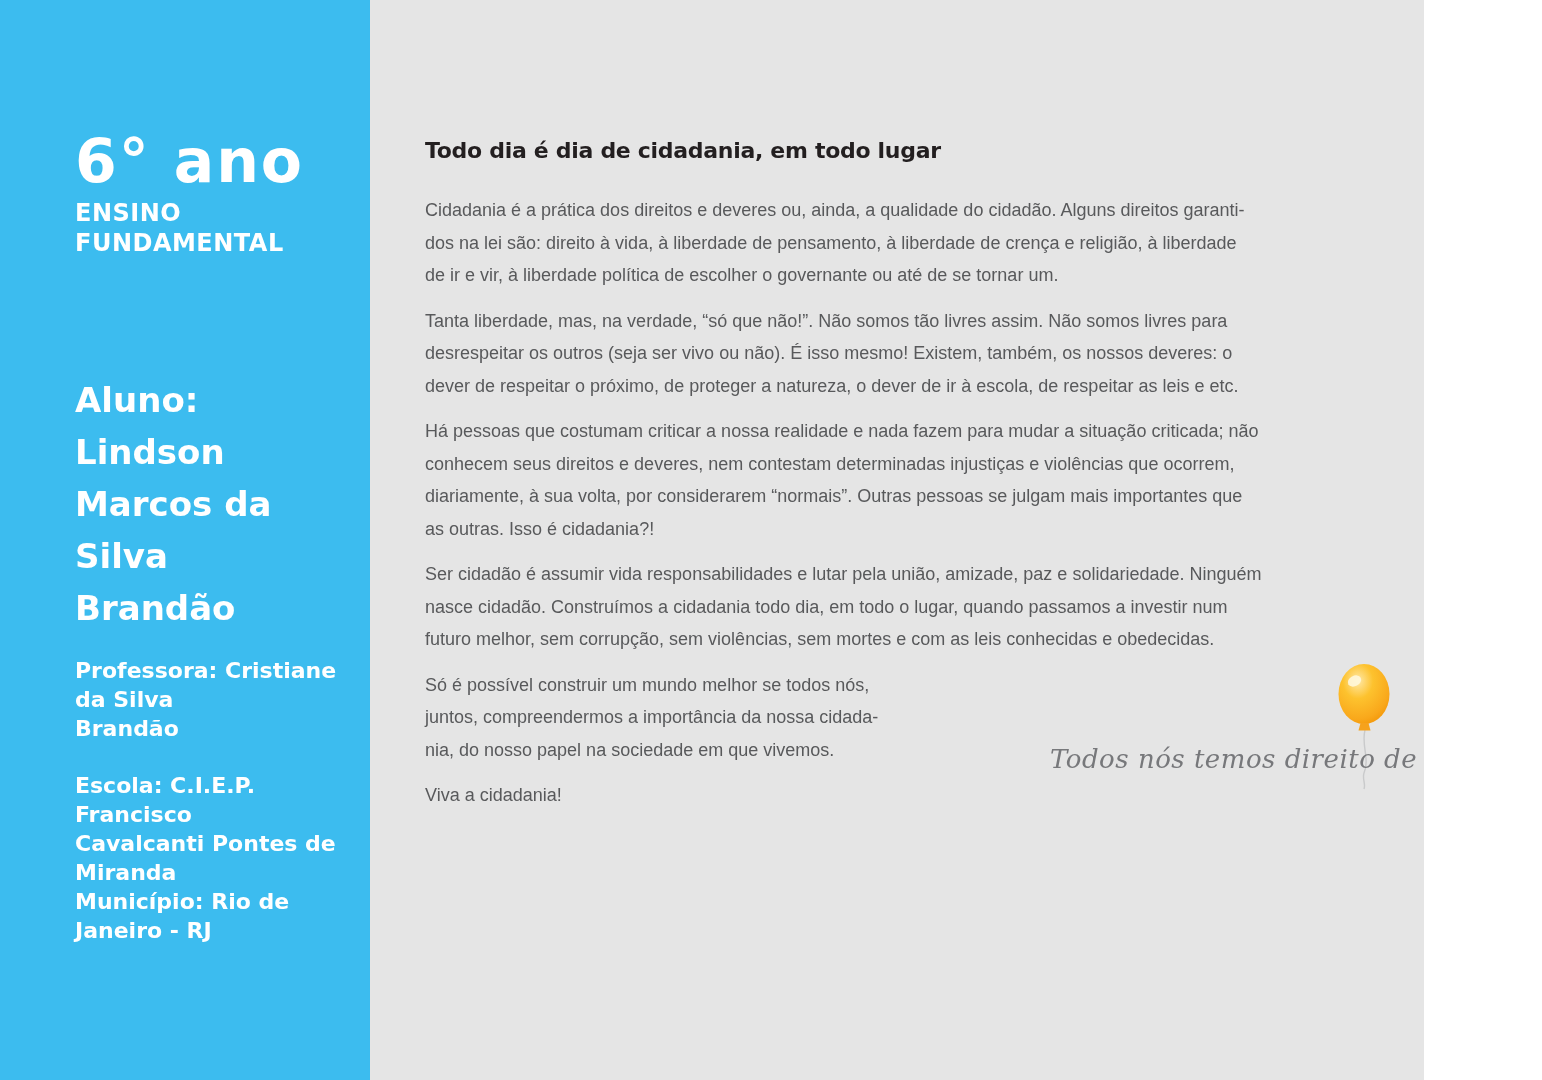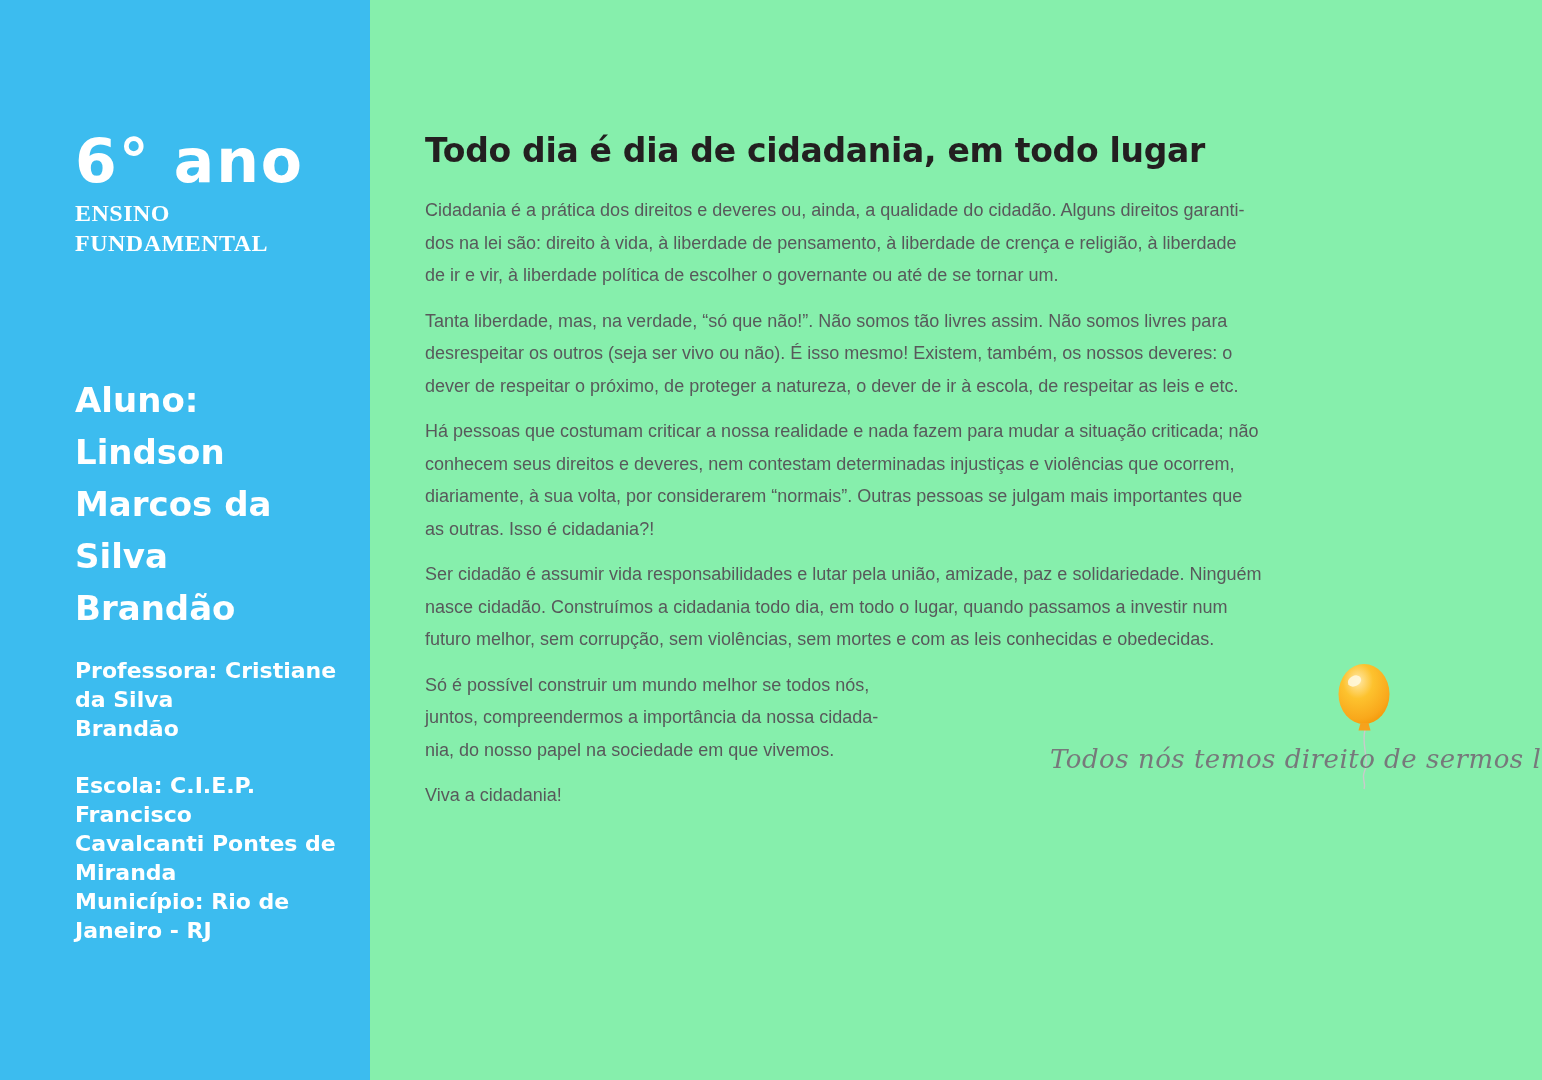--- a/index.html
+++ b/index.html
@@ -1,21 +1,21 @@
 <!DOCTYPE html>
 <html><head>
 <meta charset="utf-8">
 <style>
   * { margin: 0; padding: 0; box-sizing: border-box; }
   html, body { background: #ffffff; }
   .page {
     position: relative;
-    width: 1542px;
+    width: 1424px;
     height: 1080px;
-    background: #86efac;
+    background: #e5e5e5;
     overflow: hidden;
     font-family: "Liberation Sans", sans-serif;
   }
 
   
   .sidebar {
     position: absolute;
     left: 0; top: 0;
     width: 370px;
     height: 1080px;
@@ -29,21 +29,20 @@
     font-weight: 800;
     letter-spacing: 2px;
     line-height: 1.1;
   }
   .grade-level {
     font-size: 24px;
     font-weight: 800;
     letter-spacing: 0.5px;
     margin-top: 4px;
     line-height: 30px;
-    font-family: Liberation Serif, serif;
   }
   .pre { white-space: pre-line; }
   .student-name {
     margin-top: 116px;
     font-size: 34px;
     font-weight: 800;
     line-height: 52px;
   }
   .side-block {
     font-size: 22px;
@@ -57,21 +56,21 @@
   
   .article {
     position: absolute;
     left: 425px;
     top: 130px;
     width: 1092px;
     color: #58595B;
   }
   .article-title {
     font-family: "DejaVu Sans", sans-serif;
-    font-size: 33px;
+    font-size: 22px;
     font-weight: 800;
     letter-spacing: -0.3px;
     color: #231F20;
     line-height: 42px;
   }
   .article p {
     margin-top: 22px;
     font-size: 18px;
     font-weight: 300;
     line-height: 32.5px;

